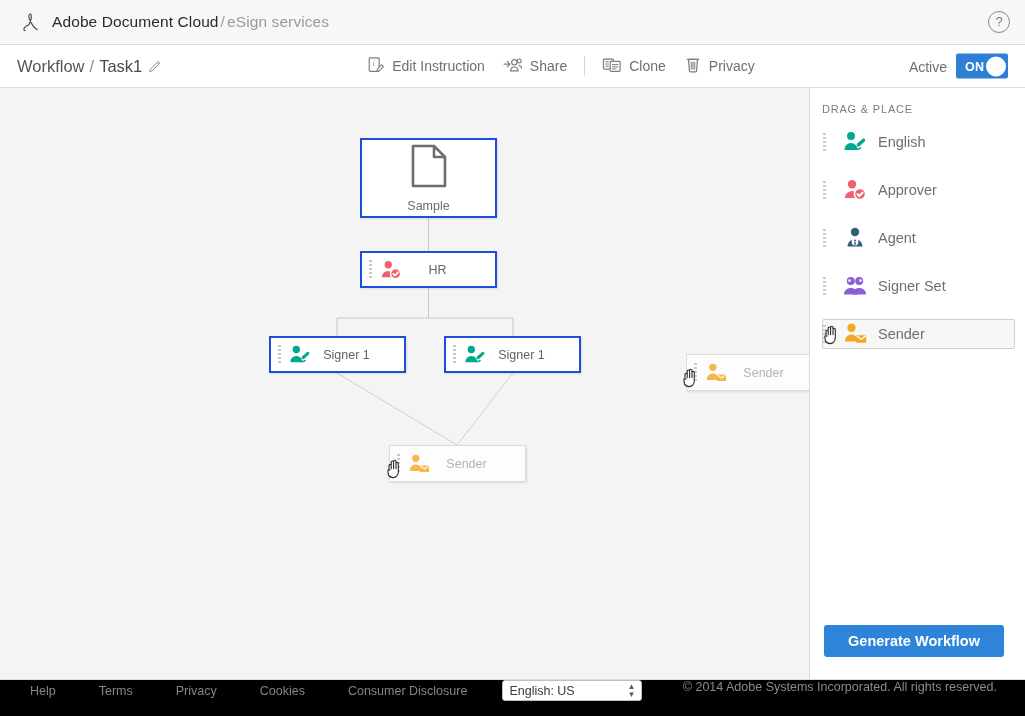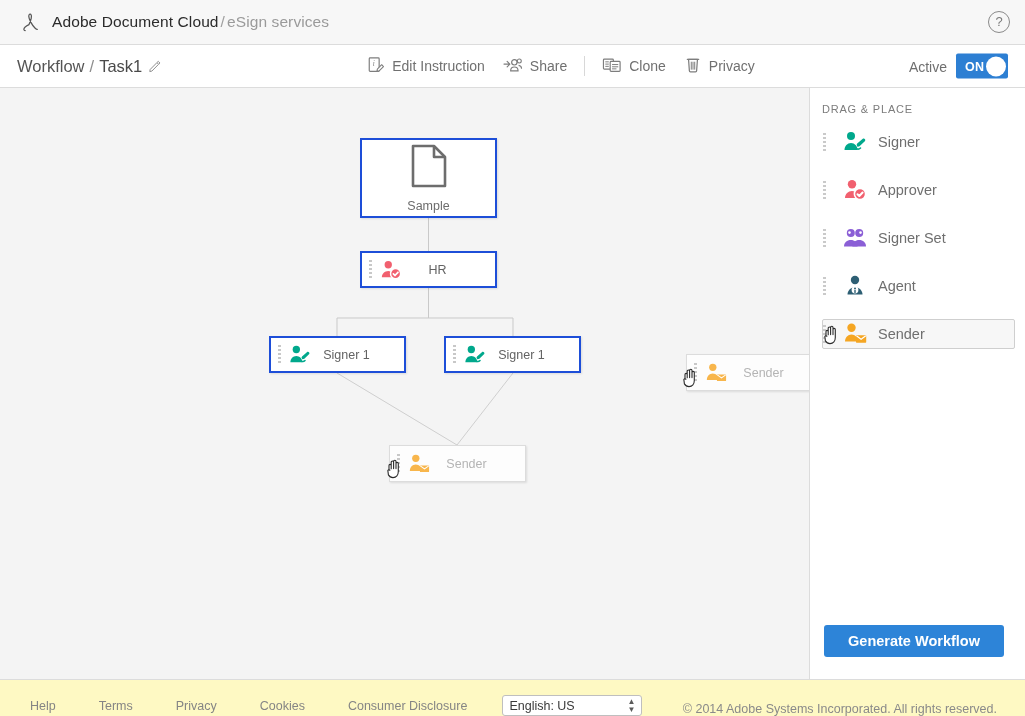--- a/index.html
+++ b/index.html
@@ -134,22 +134,22 @@
   .generate-btn {
     position: absolute; left: 13px; bottom: 22px; width: 180px; height: 32px;
     background: #2d84d8; color: #fff; border: none; border-radius: 3px;
     font-size: 14.5px; font-weight: bold; cursor: pointer;
     font-family: "Liberation Sans", sans-serif;
   }
 
   
   .footer {
     position: absolute; left: 0; top: 679px; width: 1025px; height: 37px;
-    background: #fef9c3; border-top: 1px solid #dcdcdc;
-    display: flex; align-items: flex-end;
+    background: #000000; border-top: 1px solid #dcdcdc;
+    display: flex; align-items: flex-start;
   }
   .footer-links { display: flex; align-items: center; margin-left: 30px; }
   .footer-link { font-size: 12.5px; color: #858585; margin-right: 43px; cursor: pointer; white-space: nowrap; }
   .lang-select {
     width: 140px; height: 21px; font-size: 12.5px; color: #3a3a3a;
     border: 1px solid #bfbfbf; border-radius: 3px; background: #fff;
     padding-left: 6px; font-family: "Liberation Sans", sans-serif;
     -webkit-appearance: none; appearance: none; cursor: pointer;
     position: relative;
   }
@@ -359,63 +359,63 @@
     <div class="palette-item">
       <span class="palette-grip"></span>
       <span class="palette-icon">
         <svg width="24" height="24" viewBox="0 0 24 24">
           <circle cx="8" cy="6" r="4" fill="#00a88c"></circle>
           <path d="M1.5 20c0-4 2.9-7 6.5-7s6.5 3 6.5 7z" fill="#00a88c"></path>
           <path d="M22 9.2c-.6-.8-1.7-.9-2.5-.2l-5.3 4.6c-.5.4-.6 1-.4 1.6l.6 1.5 1.6-.3c.6-.1 1-.4 1.3-.9l4.5-4.2c.5-.5.6-1.4.2-2.1z" fill="#00a88c"></path>
           <path d="M13.2 18.6c1.6.9 3.4.4 4.3-.6" fill="none" stroke="#00a88c" stroke-width="1.6" stroke-linecap="round"></path>
         </svg>
       </span>
-      <span class="palette-label">Signer</span>
+      <span class="palette-label">English</span>
     </div>
 
     <div class="palette-item">
       <span class="palette-grip"></span>
       <span class="palette-icon">
         <svg width="24" height="24" viewBox="0 0 24 24">
           <circle cx="9" cy="6.3" r="4.2" fill="#f1606f"></circle>
           <path d="M2 20c0-4 3.2-7 7-7s7 3 7 7z" fill="#f1606f"></path>
           <circle cx="17" cy="16" r="5.6" fill="#f1606f" stroke="#fff" stroke-width="1.6"></circle>
           <path d="M14.5 16.2l1.8 1.8 3.3-3.5" fill="none" stroke="#fff" stroke-width="2" stroke-linecap="round" stroke-linejoin="round"></path>
         </svg>
       </span>
       <span class="palette-label">Approver</span>
+    </div>
+
+    <div class="palette-item">
+      <span class="palette-grip"></span>
+      <span class="palette-icon">
+        <svg width="24" height="24" viewBox="0 0 24 24">
+          <circle cx="12" cy="6" r="4.2" fill="#2e5f74"></circle>
+          <path d="M4.5 20.5c0-4.2 3.4-7.3 7.5-7.3s7.5 3.1 7.5 7.3z" fill="#2e5f74"></path>
+          <circle cx="12" cy="16" r="3.4" fill="#fff"></circle>
+          <circle cx="12" cy="14.6" r="1" fill="#2e5f74"></circle>
+          <rect x="11.3" y="16" width="1.4" height="3.2" rx="0.6" fill="#2e5f74"></rect>
+        </svg>
+      </span>
+      <span class="palette-label">Agent</span>
     </div>
 
     <div class="palette-item">
       <span class="palette-grip"></span>
       <span class="palette-icon">
         <svg width="24" height="24" viewBox="0 0 24 24">
           <circle cx="7.8" cy="7" r="4" fill="#8b5fd6"></circle>
           <circle cx="16.2" cy="7" r="4" fill="#8b5fd6"></circle>
           <path d="M1 20.5c0-3.7 3-6.4 6.8-6.4s6.8 2.7 6.8 6.4z" fill="#8b5fd6"></path>
           <path d="M9.4 20.5c0-3.7 3-6.4 6.8-6.4S23 16.8 23 20.5z" fill="#8b5fd6"></path>
           <circle cx="6.5" cy="6.6" r="1.3" fill="#fff"></circle>
           <circle cx="17.5" cy="6.6" r="1.3" fill="#fff"></circle>
         </svg>
       </span>
       <span class="palette-label">Signer Set</span>
-    </div>
-
-    <div class="palette-item">
-      <span class="palette-grip"></span>
-      <span class="palette-icon">
-        <svg width="24" height="24" viewBox="0 0 24 24">
-          <circle cx="12" cy="6" r="4.2" fill="#2e5f74"></circle>
-          <path d="M4.5 20.5c0-4.2 3.4-7.3 7.5-7.3s7.5 3.1 7.5 7.3z" fill="#2e5f74"></path>
-          <circle cx="12" cy="16" r="3.4" fill="#fff"></circle>
-          <circle cx="12" cy="14.6" r="1" fill="#2e5f74"></circle>
-          <rect x="11.3" y="16" width="1.4" height="3.2" rx="0.6" fill="#2e5f74"></rect>
-        </svg>
-      </span>
-      <span class="palette-label">Agent</span>
     </div>
 
     <div class="palette-item selected">
       <span class="palette-grip"></span>
       <span class="palette-icon">
         <svg width="24" height="24" viewBox="0 0 24 24">
           <circle cx="8.5" cy="5.8" r="4.2" fill="#f5a623"></circle>
           <path d="M2 19.5c0-4 2.9-7 6.5-7s6.5 3 6.5 7z" fill="#f5a623"></path>
           <rect x="13" y="13.3" width="10.2" height="7.4" rx="0.6" fill="#f5a623"></rect>
           <path d="M13.4 13.8l4.7 3.5 4.7-3.5" fill="none" stroke="#fff" stroke-width="1.2"></path>

